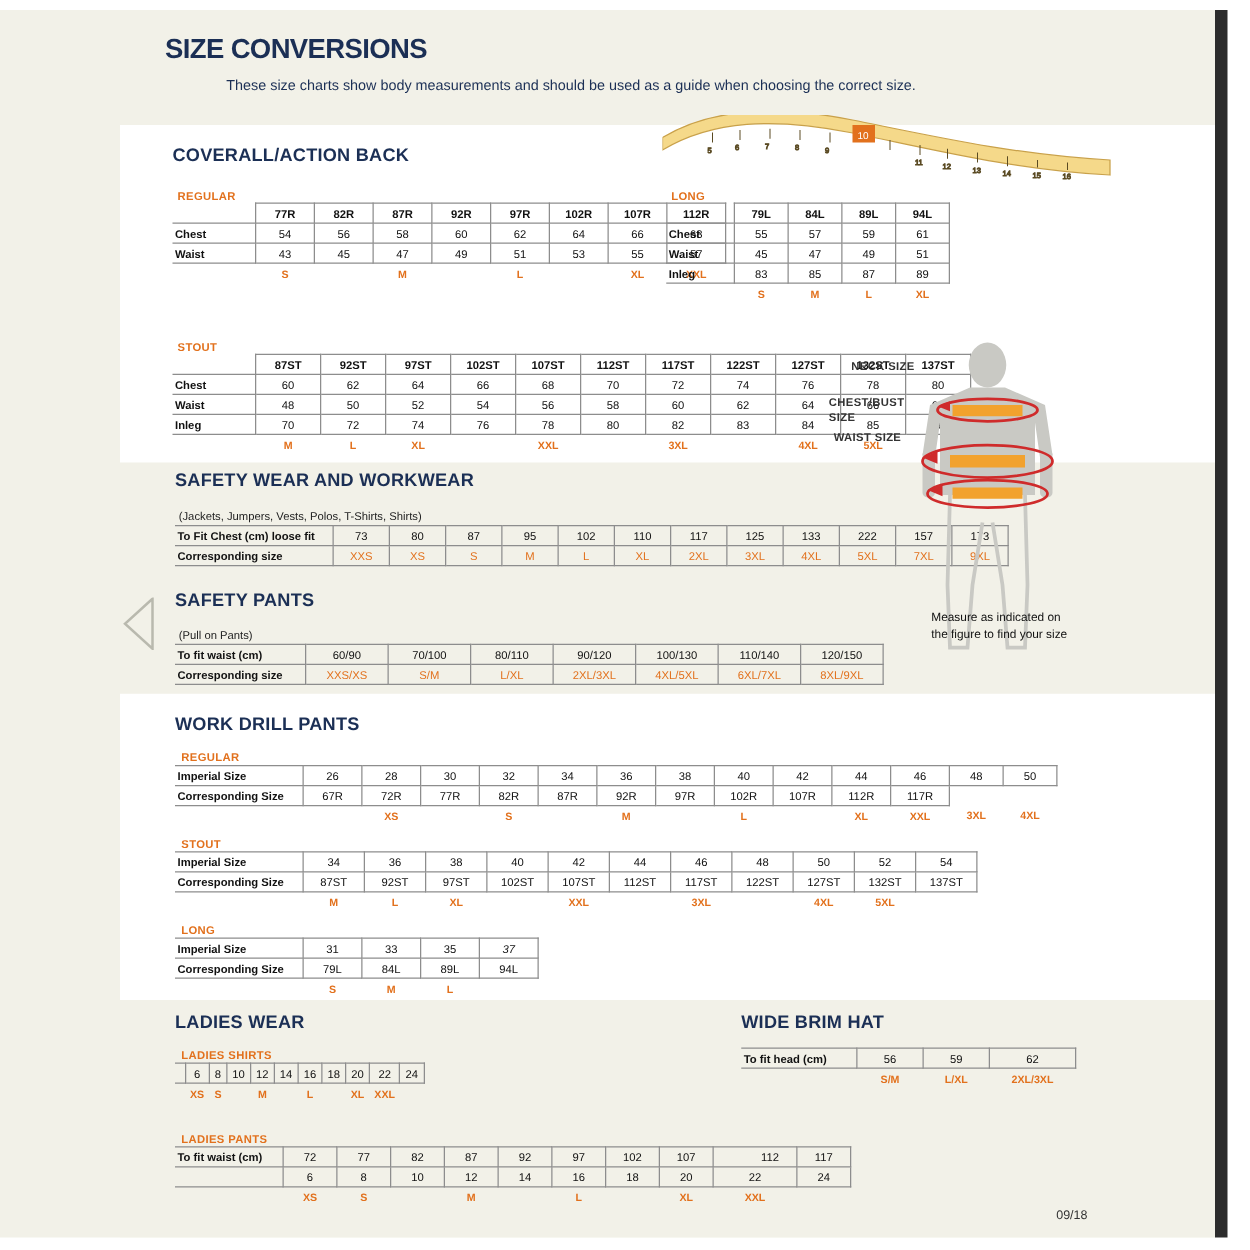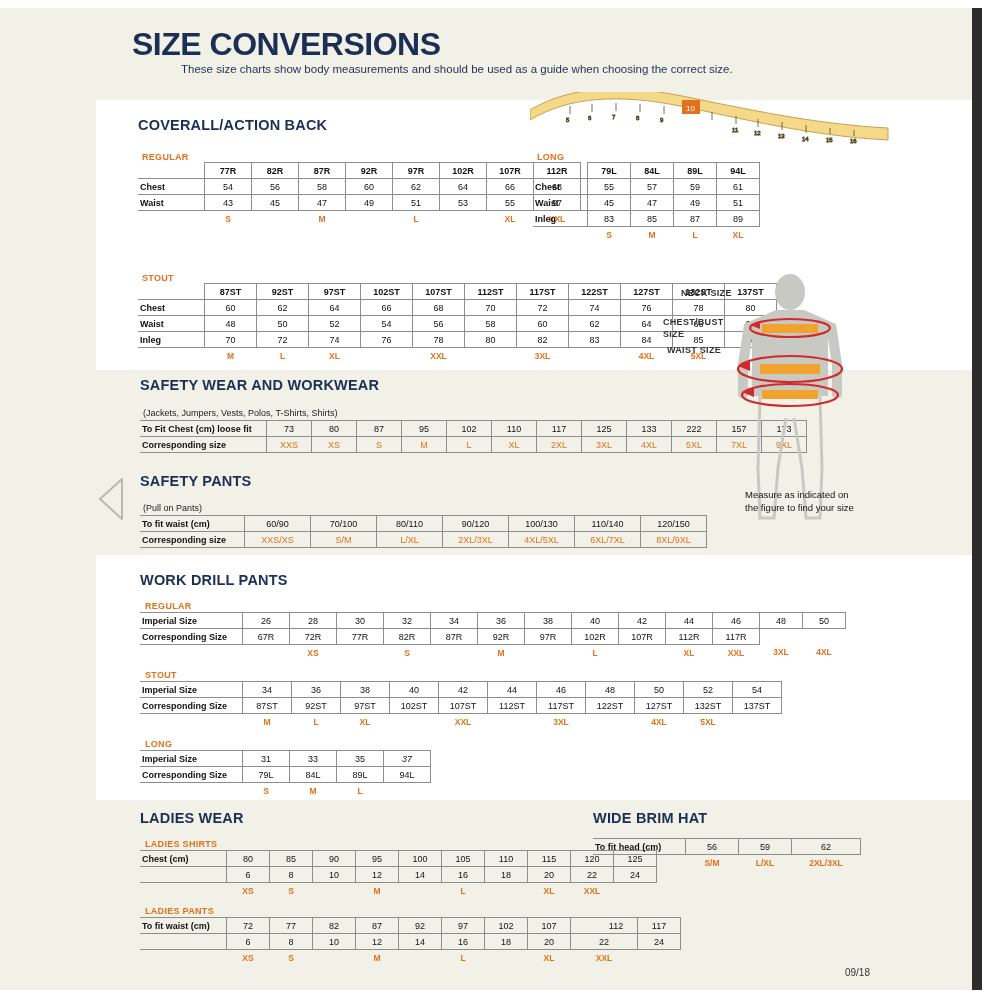--- a/index.html
+++ b/index.html
@@ -32,21 +32,21 @@
     width:876px;height:982px;
     background:#ffffff;
   }
   
   .band{
     position:absolute;left:96px;width:876px;background:#f2f1e8;
   }
   h1.title{
     position:absolute;left:132px;top:26px;
     margin:0;
-    font-size:32px;font-weight:bold;letter-spacing:-0.5px;
+    font-size:22px;font-weight:bold;letter-spacing:-0.5px;
     color:#1b2f55;
   }
   .subtitle{
     position:absolute;left:133px;top:63px;
     font-size:11.5px;color:#1b2f55;margin-left:48px;
   }
   .section-title{
     position:absolute;
     font-size:14.5px;font-weight:bold;color:#1b2f55;
     letter-spacing:0.2px;
@@ -553,33 +553,20 @@
       <td>L</td>
       <td></td>
     </tr>
   </tbody>
     </table>
 
   <div class="section-title" style="left:140px;top:810px;">LADIES WEAR</div>
   <div class="sub-label" style="left:145px;top:839px;">LADIES SHIRTS</div>
   <table class="grid" style="left:140px;top:850px;">
     <tbody>
-        <tr>
-      <td class="rowhead" style="width:80px;">Chest (cm)</td>
-      <td style="width:34px;">80</td>
-      <td style="width:34px;">85</td>
-      <td style="width:34px;">90</td>
-      <td style="width:34px;">95</td>
-      <td style="width:34px;">100</td>
-      <td style="width:34px;">105</td>
-      <td style="width:34px;">110</td>
-      <td style="width:34px;">115</td>
-      <td style="width:34px;">120</td>
-      <td style="width:34px;">125</td>
-    </tr>
     <tr>
       <td class="rowhead"></td>
       <td>6</td>
       <td>8</td>
       <td>10</td>
       <td>12</td>
       <td>14</td>
       <td>16</td>
       <td>18</td>
       <td>20</td>

